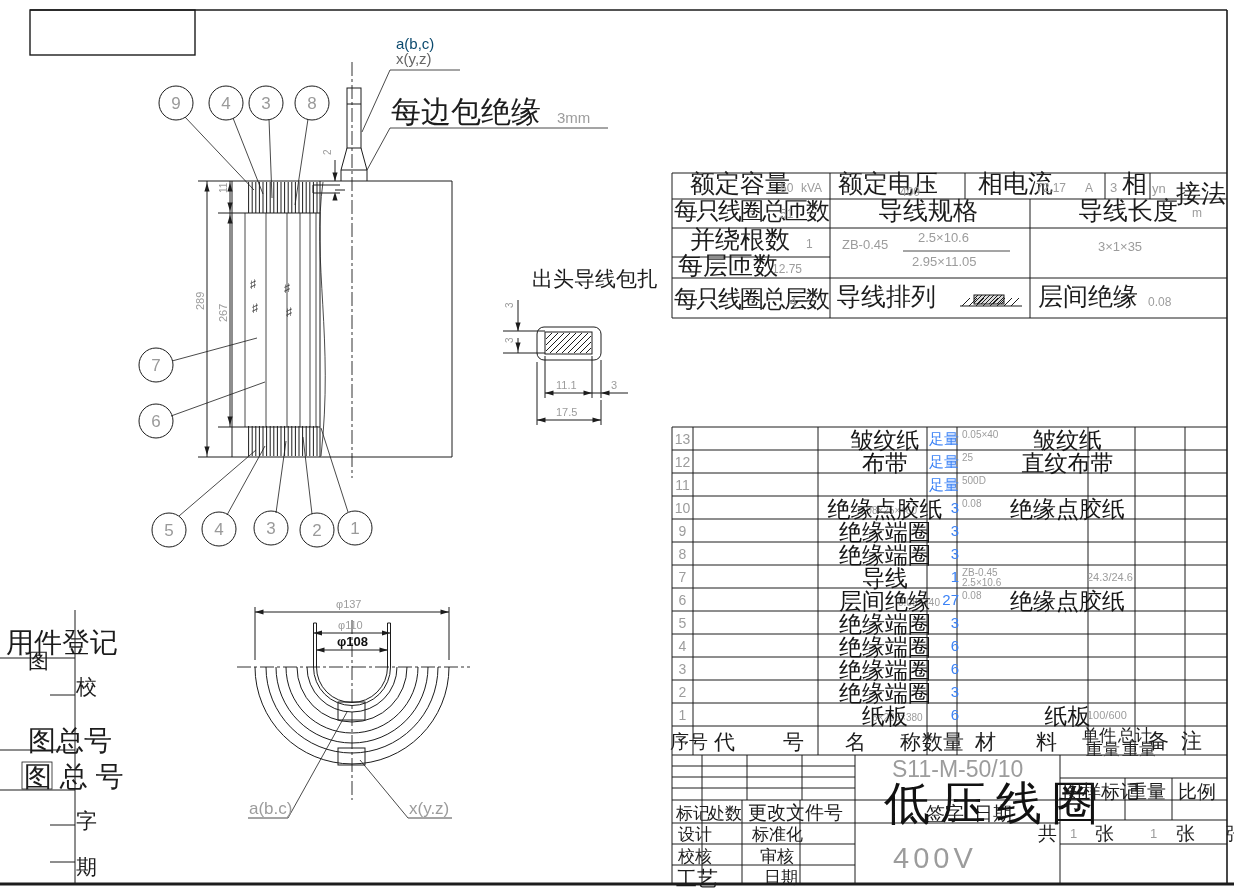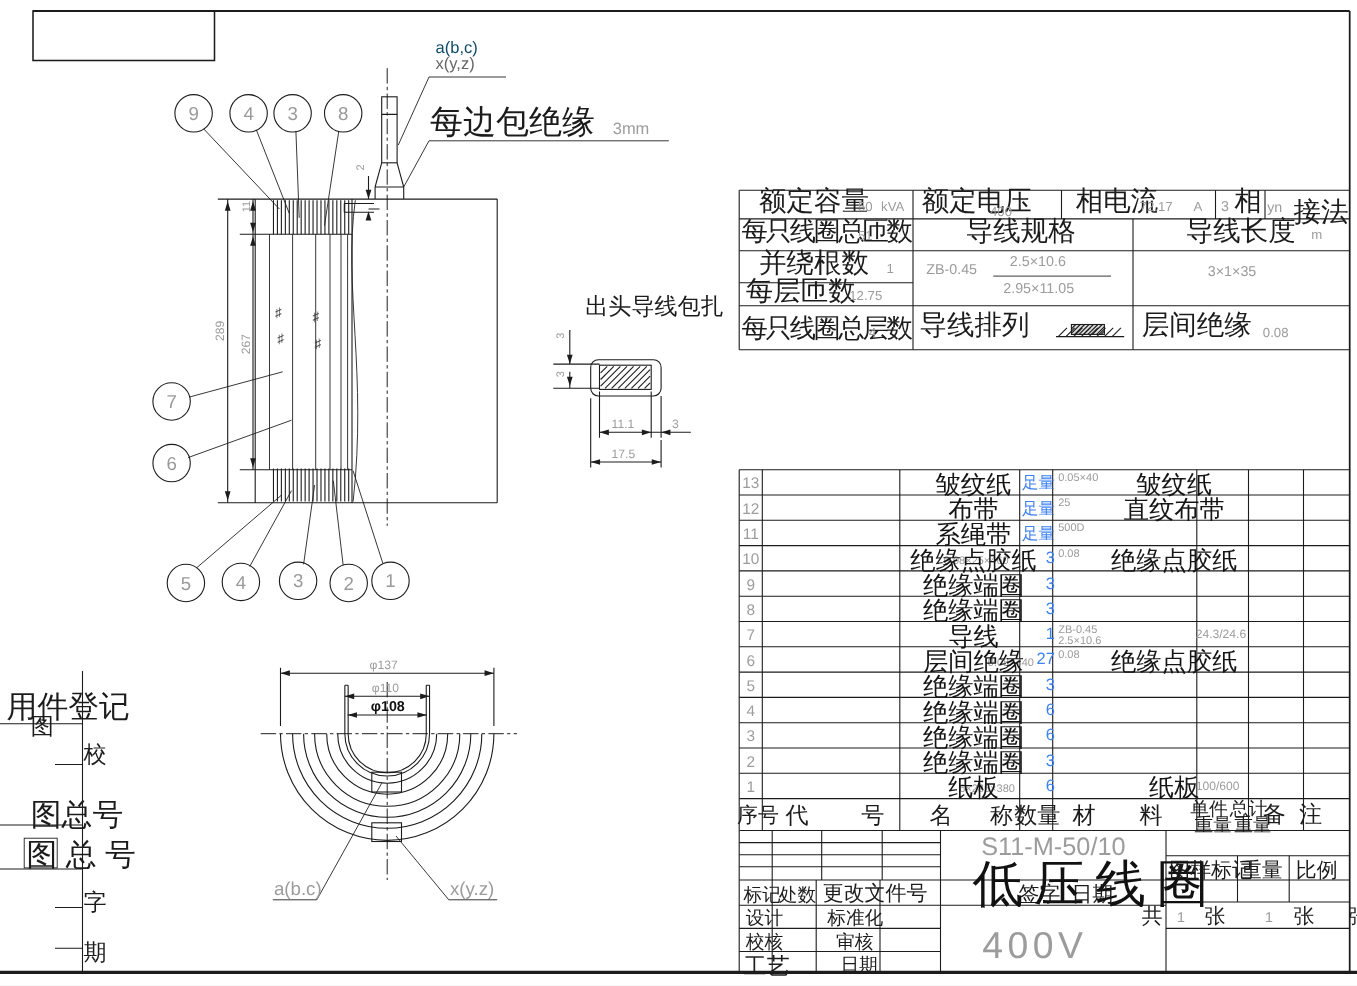--- a/index.html
+++ b/index.html
@@ -322,21 +322,20 @@
     </div>
 <div class="bomrow" style="top:450px">
       <div class="b no">12</div>
       <div class="b nm">布带</div>
       <div class="b qt">足量</div>
       <div class="b ms">25</div>
       <div class="b mt">直纹布带</div>
     </div>
 <div class="bomrow" style="top:473px">
       <div class="b no">11</div>
-      <div class="b nm">系绳带</div>
       <div class="b qt">足量</div>
       <div class="b ms">500D</div>
       <div class="b mt"></div>
     </div>
 <div class="bomrow" style="top:496px">
       <div class="b no">10</div>
       <div class="b sp">0.08×25×460</div>
       <div class="b nm">绝缘点胶纸</div>
       <div class="b qt">3</div>
       <div class="b ms">0.08</div>
@@ -414,21 +413,21 @@
 <div class="t c20" style="left:926px;top:804px">签字</div>
 <div class="t c20" style="left:974px;top:804px">日期</div>
 <div class="t c18" style="left:678px;top:826px">设计</div>
 <div class="t c18" style="left:752px;top:826px">标准化</div>
 <div class="t c18" style="left:678px;top:848px">校核</div>
 <div class="t c18" style="left:760px;top:848px">审核</div>
 <div class="t c22" style="left:676px;top:868px">工艺</div>
 <div class="t c18" style="left:764px;top:869px">日期</div>
 <div class="t g" style="left:892px;top:757px;font-size:23px">S11-M-50/10</div>
 <div class="t" style="left:884px;top:779px;font-size:46px;letter-spacing:10px;color:#111">低压线圈</div>
-<div class="t g" style="left:893px;top:843px;font-size:34px;letter-spacing:4px">400V</div>
+<div class="t g" style="left:893px;top:843px;font-size:29px;letter-spacing:4px">400V</div>
 <div class="t c20" style="left:1063px;top:782px">图样标记</div>
 <div class="t c20" style="left:1128px;top:782px">重量</div>
 <div class="t c20" style="left:1178px;top:782px">比例</div>
 <div class="t c20" style="left:1038px;top:824px">共</div>
 <div class="t g v13" style="left:1070px;top:827px">1</div>
 <div class="t c20" style="left:1095px;top:824px">张</div>
 <div class="t g v13" style="left:1150px;top:827px">1</div>
 <div class="t c20" style="left:1176px;top:824px">张</div>
 <div class="t c20" style="left:1226px;top:824px">张</div>
 

